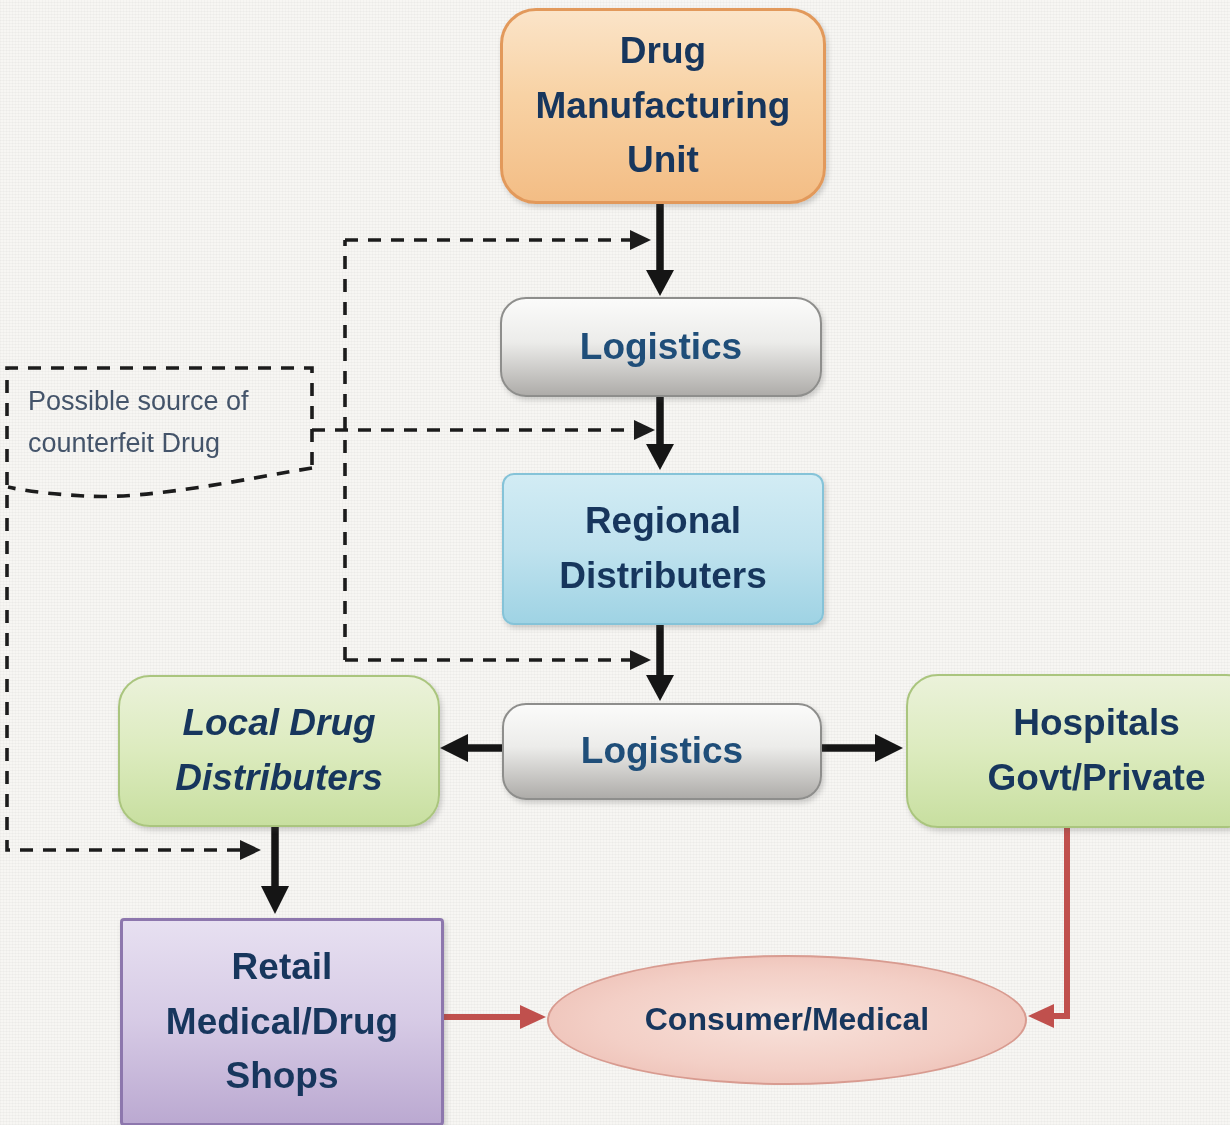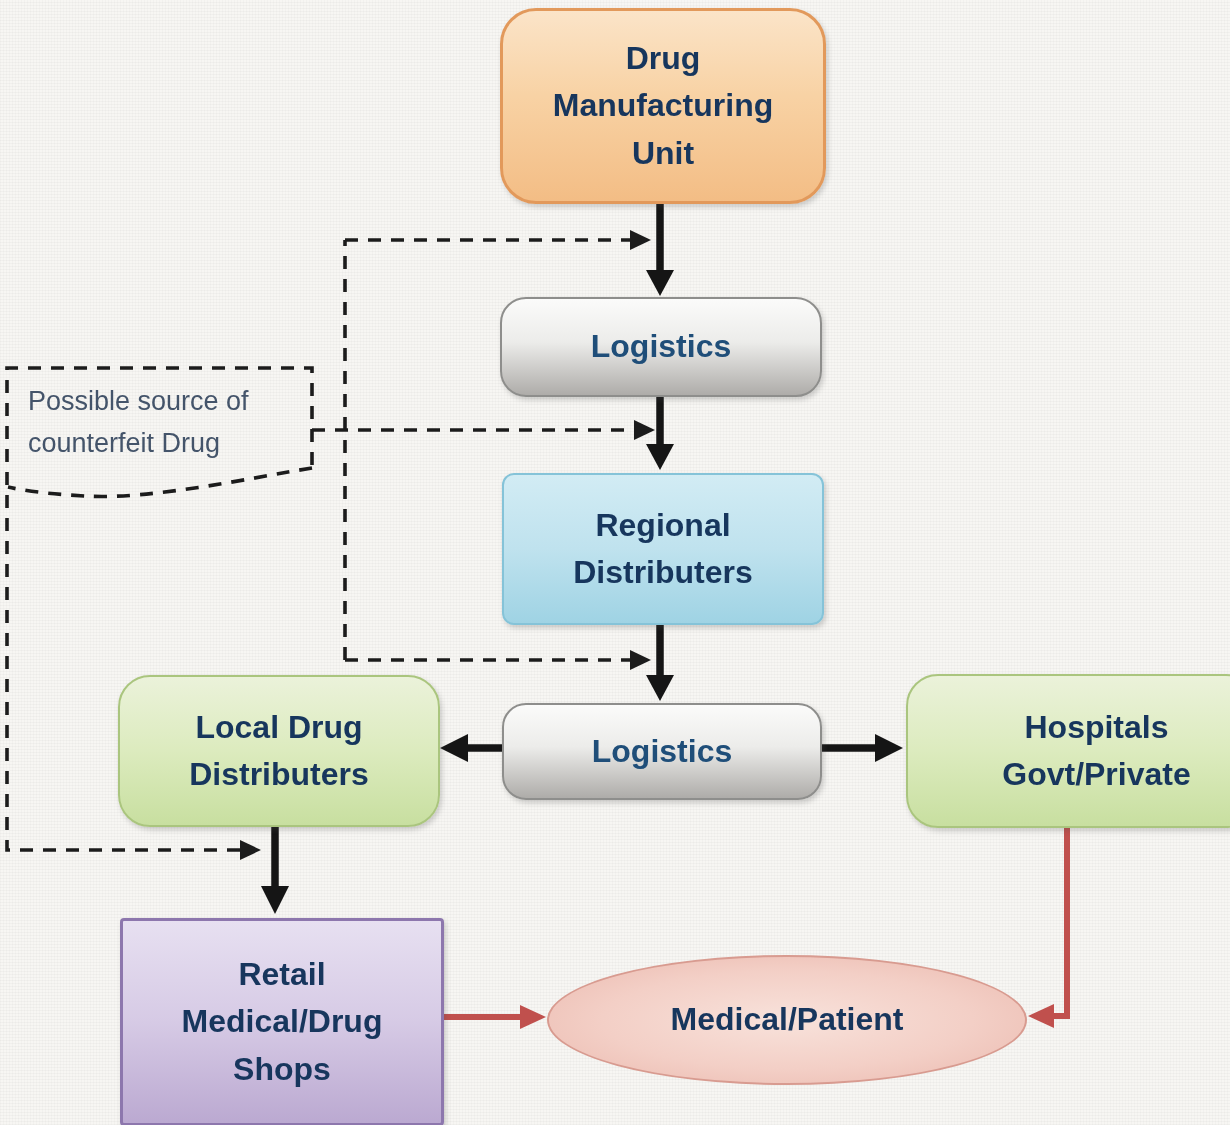--- a/index.html
+++ b/index.html
@@ -17,21 +17,21 @@
   }
 
   .connectors {
     position:absolute; left:0; top:0; width:1230px; height:1125px; z-index:1;
   }
 
   .node {
     position:absolute; z-index:2;
     display:flex; align-items:center; justify-content:center;
     text-align:center; font-weight:bold;
-    color:#17365d; font-size:32px; line-height:1.48;
+    color:#17365d; font-size:37px; line-height:1.48;
     white-space:pre-line;
     box-shadow: 2px 3px 5px rgba(80,80,80,0.25);
   }
 
   .node-manufacturing {
     left:500px; top:8px; width:320px; height:190px;
     background: linear-gradient(180deg,#fbe4c8 0%,#f8d2a4 45%,#f3bd85 100%);
     border:3px solid #e2995b; border-radius:36px;
   }
   .node-logistics-top {
@@ -47,21 +47,21 @@
   }
   .node-logistics-mid {
     left:502px; top:703px; width:316px; height:93px;
     background: linear-gradient(180deg,#fbfbfa 0%,#ececea 45%,#aeaca9 100%);
     border:2px solid #8e8e8c; border-radius:24px;
     color:#1f4e79;
   }
   .node-local {
     left:118px; top:675px; width:318px; height:148px;
     background: linear-gradient(180deg,#ebf2da 0%,#dcebbe 50%,#c8dfa0 100%);
-    border:2px solid #aac57e; border-radius:32px;
+    border:2px solid #aac57e; border-radius:32px;font-style:italic;
   }
   .node-hospitals {
     left:906px; top:674px; width:319px; height:150px;
     background: linear-gradient(180deg,#ebf2da 0%,#dcebbe 50%,#c8dfa0 100%);
     border:2px solid #aac57e; border-radius:32px;padding-left:29px;
   }
   .node-retail {
     left:120px; top:918px; width:318px; height:202px;
     background: linear-gradient(180deg,#e7e0f1 0%,#d6cae5 50%,#bba9d1 100%);
     border:3px solid #8d77ad; border-radius:4px;
@@ -168,18 +168,18 @@
   <div class="node node-local">Local Drug
 Distributers</div>
 
   <div class="node node-hospitals">Hospitals
 Govt/Private</div>
 
   <div class="node node-retail">Retail
 Medical/Drug
 Shops</div>
 
-  <div class="node node-consumer">Medical/Patient</div>
+  <div class="node node-consumer">Consumer/Medical</div>
 
   <div class="annotation-label">Possible source of
 counterfeit Drug</div>
 
 </div>
 
 </body></html>

